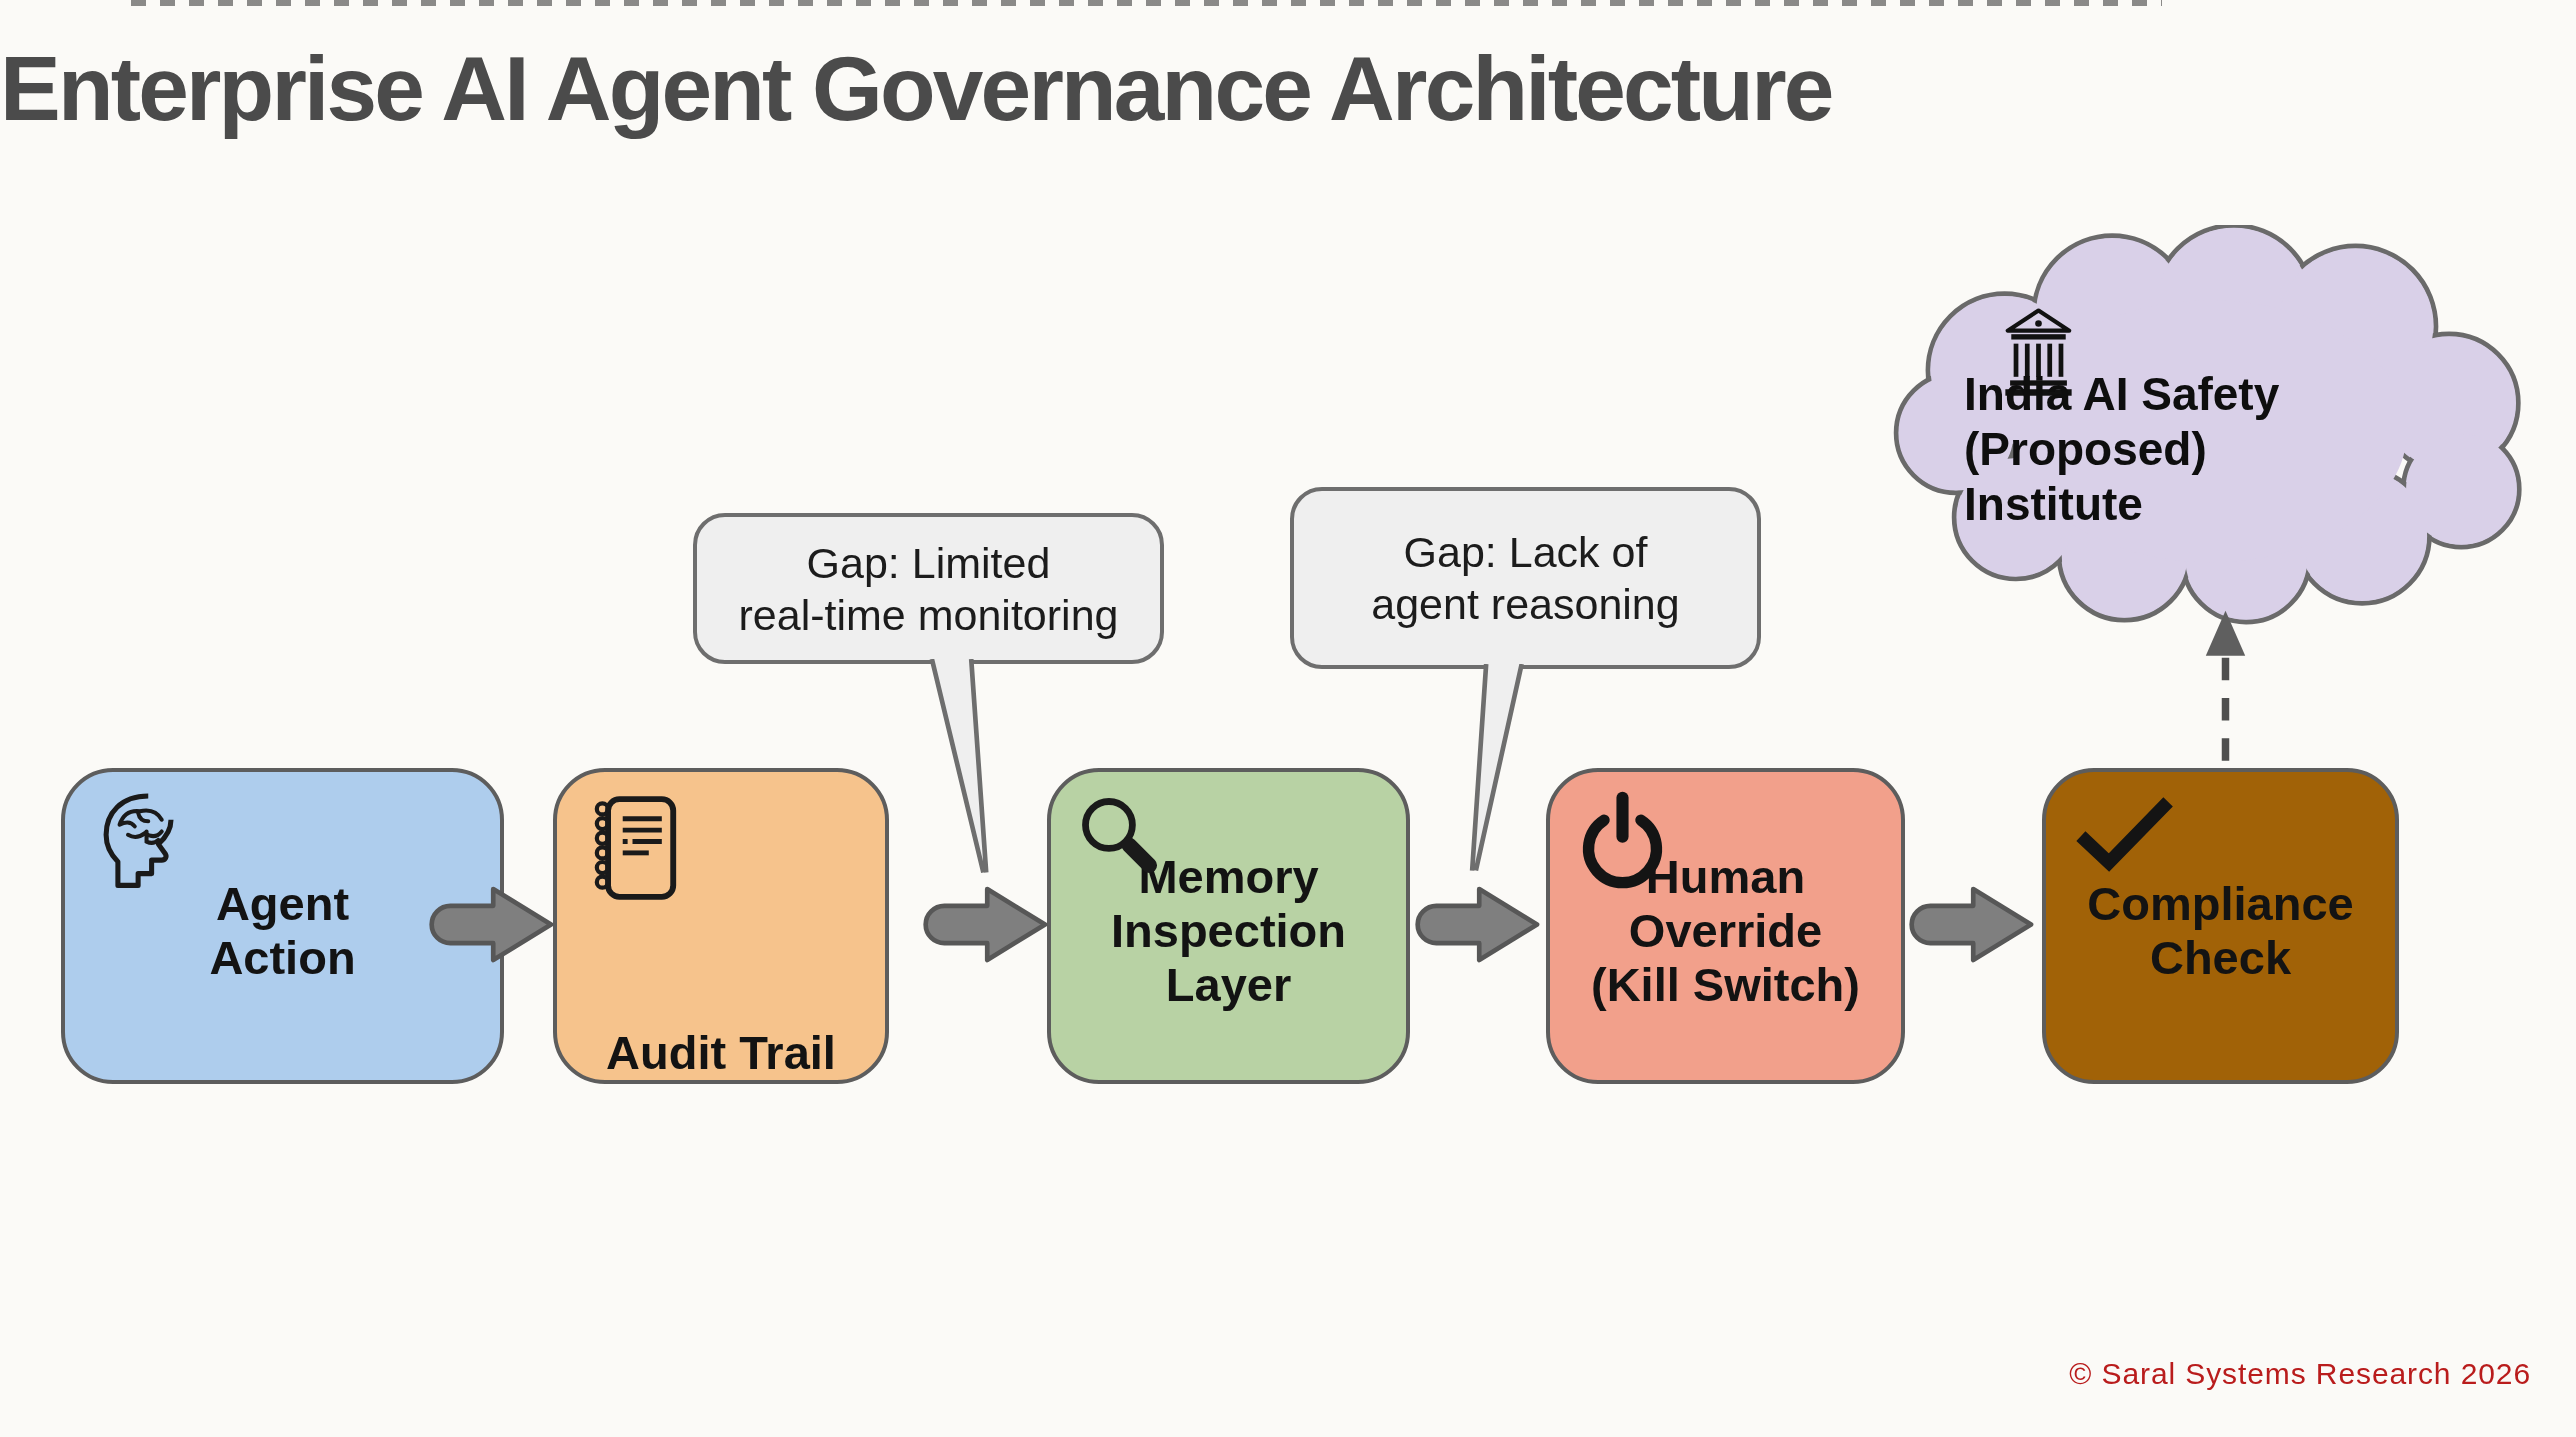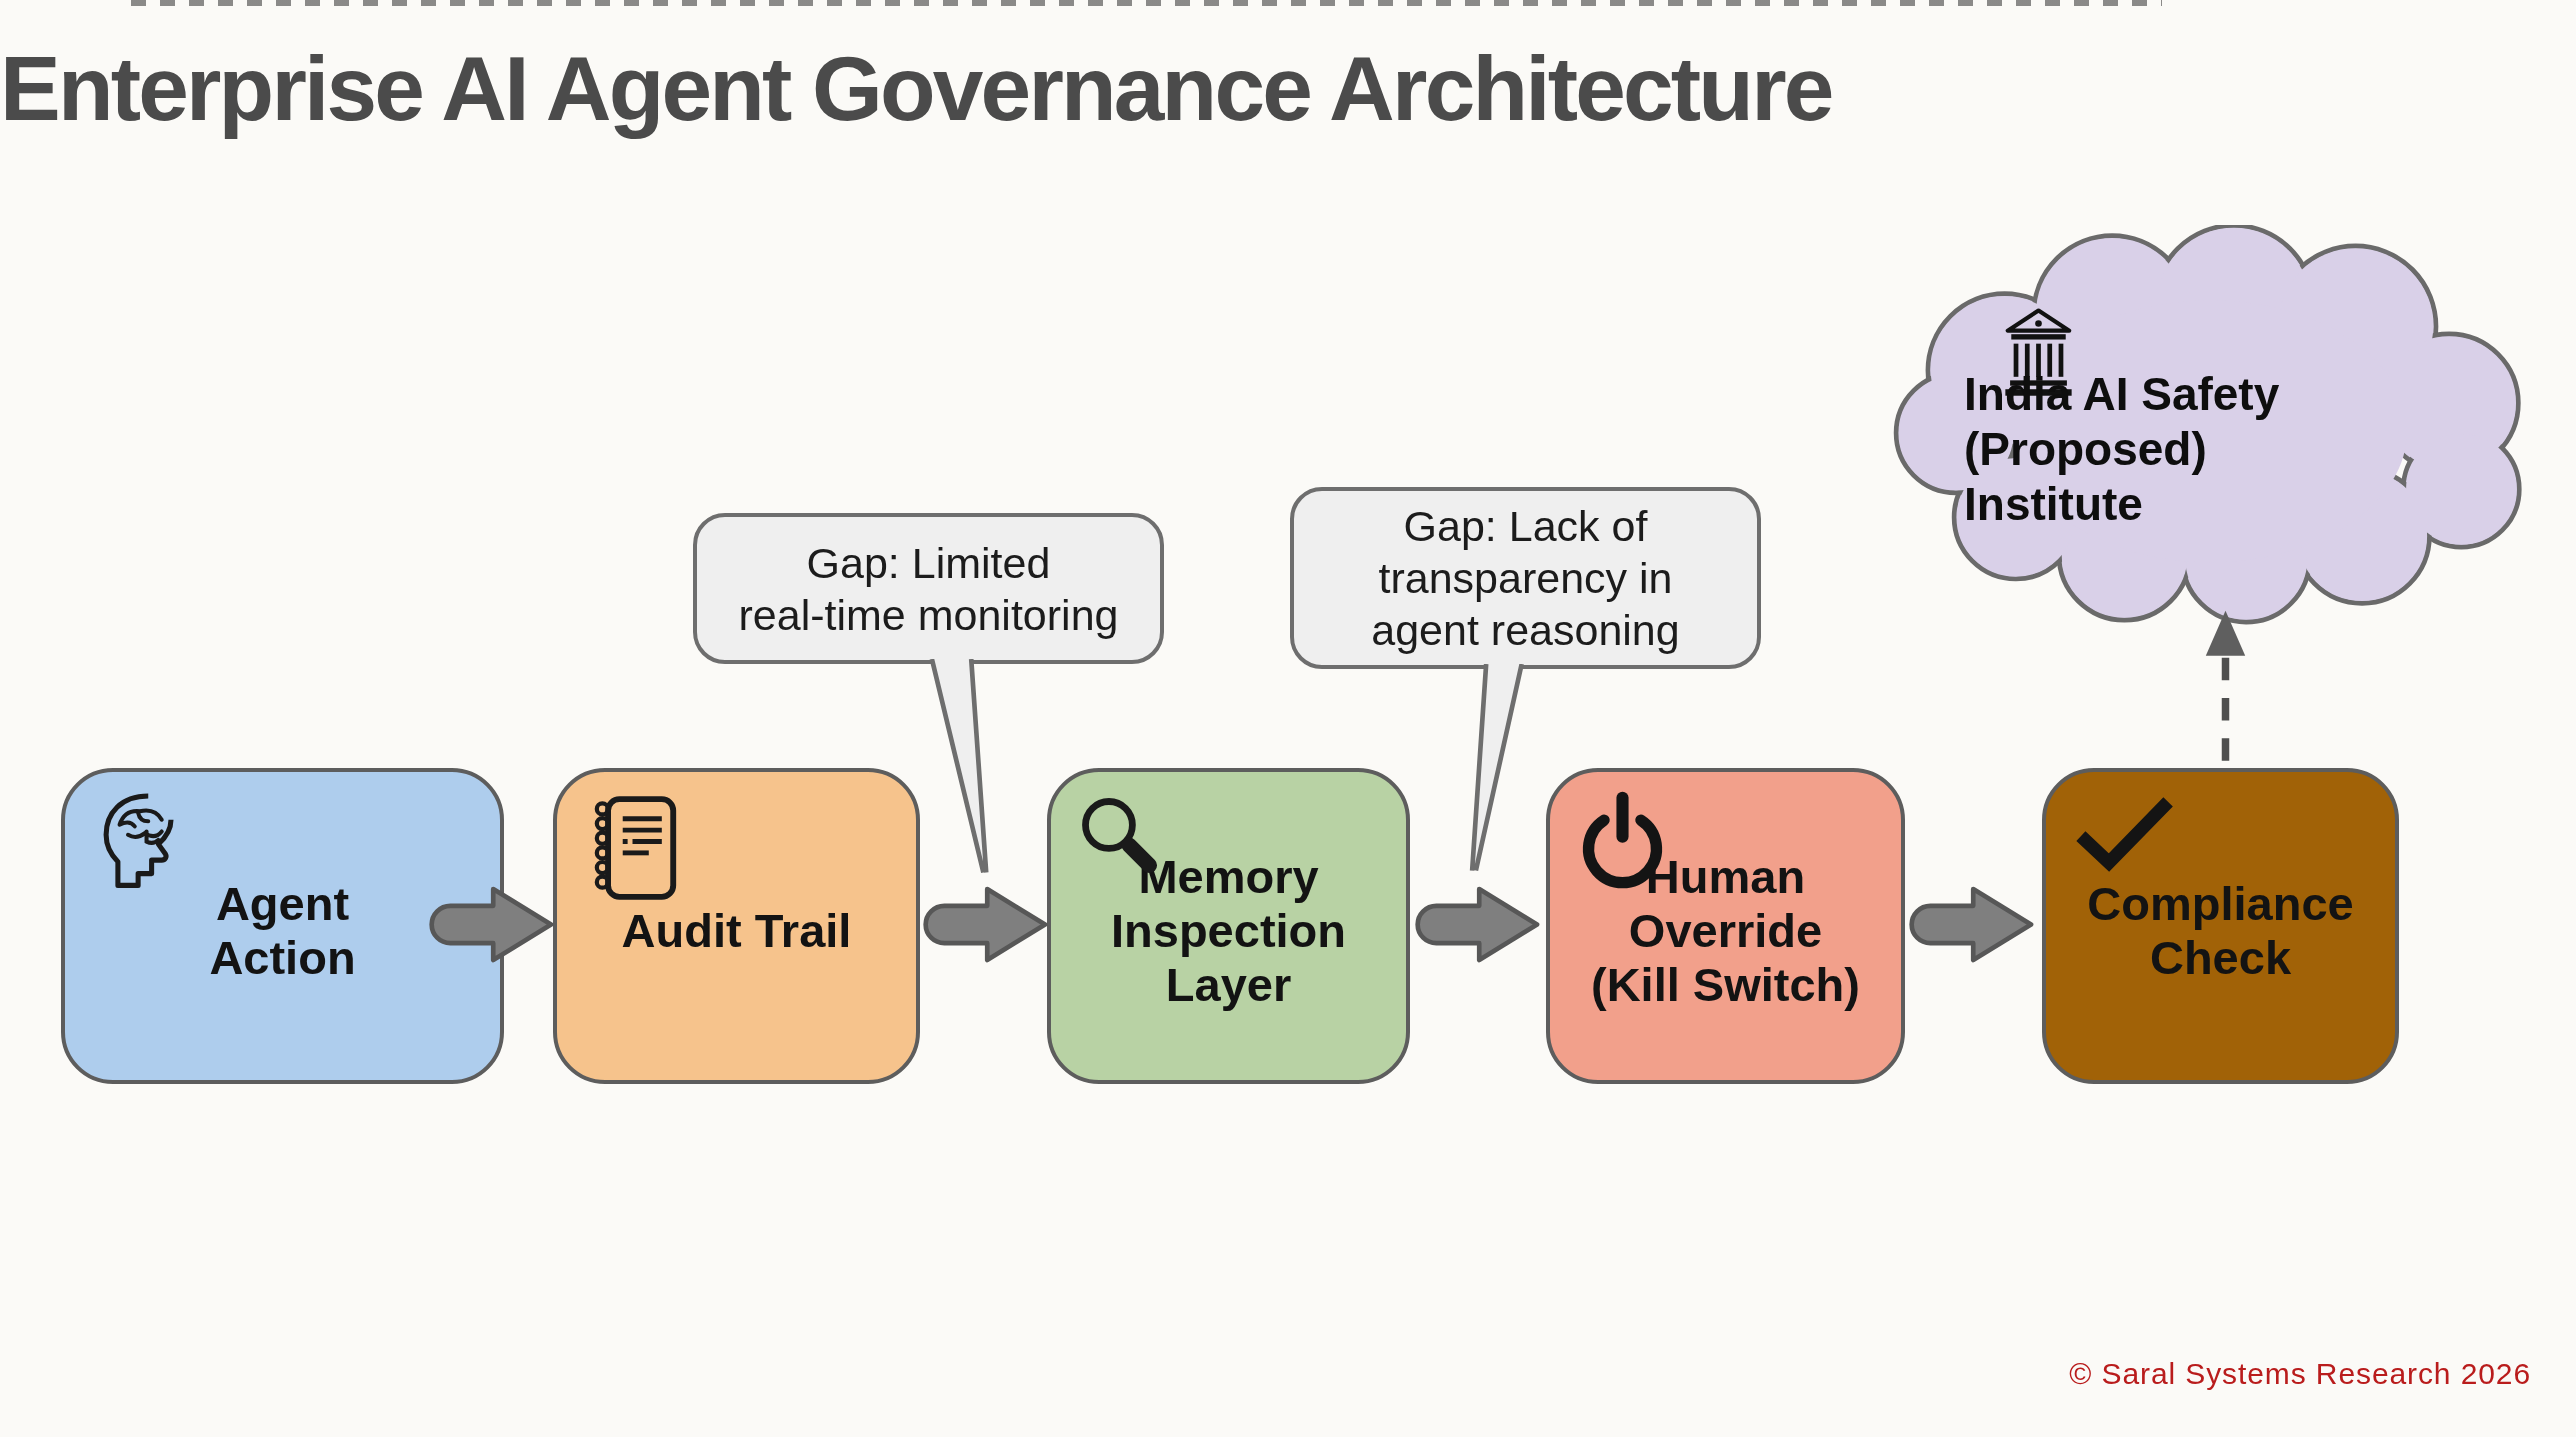--- a/index.html
+++ b/index.html
@@ -13,21 +13,21 @@
     font-size:91px;font-weight:bold;color:#4b4b4b;letter-spacing:-2.8px;}
 
   
   .node{position:absolute;top:768px;height:316px;box-sizing:border-box;
     border:4.7px solid #5d5d5d;border-radius:52px;
     display:flex;flex-direction:column;align-items:center;justify-content:center;
     text-align:center;font-weight:bold;font-size:47px;line-height:54px;color:#131313;
     padding-top:9.4px;}
   .node .icon{position:absolute;left:24px;top:19px;}
   #node-1{left:61px;width:443px;}
-  #node-2{left:553px;width:367px;}
+  #node-2{left:553px;width:336px;justify-content:flex-end;}
   #node-3{left:1047px;width:363px;}
   #node-4{left:1546px;width:359px;}
   #node-5{left:2042px;width:357px;}
 
   .flow-arrow{position:absolute;top:876px;width:139px;height:97px;}
   #arrow-1{left:420px;} #arrow-2{left:914px;} #arrow-3{left:1406px;} #arrow-4{left:1900px;}
 
   
   .callout{position:absolute;box-sizing:border-box;background:#EFEFEF;
     border:4.7px solid #6e6e6e;border-radius:32px;
@@ -118,21 +118,20 @@
     <div>Gap: Limited</div>
     <div>real-time monitoring</div>
   </div>
   <svg class="tail" id="tail-1" viewBox="0 0 115 236">
     <polygon points="20,0 62,0 77,228" fill="#EFEFEF"></polygon>
     <path d="M20 0 L75 228 M62 0 L78 228" stroke="#6e6e6e" stroke-width="5" fill="none"></path>
   </svg>
 
   <div class="callout" id="callout-2" style="background-color: rgb(239, 239, 239);">
     <div>Gap: Lack of</div>
-    <div>transparency in</div>
     <div>agent reasoning</div>
   </div>
   <svg class="tail" id="tail-2" viewBox="0 0 115 230">
     <polygon points="32,0 70,0 19,221" fill="#EFEFEF"></polygon>
     <path d="M32 0 L17 221 M70 0 L21 221" stroke="#6e6e6e" stroke-width="5" fill="none"></path>
   </svg>
 
   <div class="node" id="node-1" style="background-color: rgb(174, 205, 237);">
     <svg class="icon" width="105" height="118" viewBox="0 0 60 70">
       <path d="M34 3 C18 3 9 13 9 26 c0 7 3 12 7 16 l0 14 12 0 0 -7 8 0 0 -8 6 0 c2 0 3.2 -2 2.2 -3.6 L40 31.5 c5 -4.5 7.5 -9 7.5 -14.5" fill="none" stroke="#1a1a1a" stroke-width="3" stroke-linejoin="round"></path>

